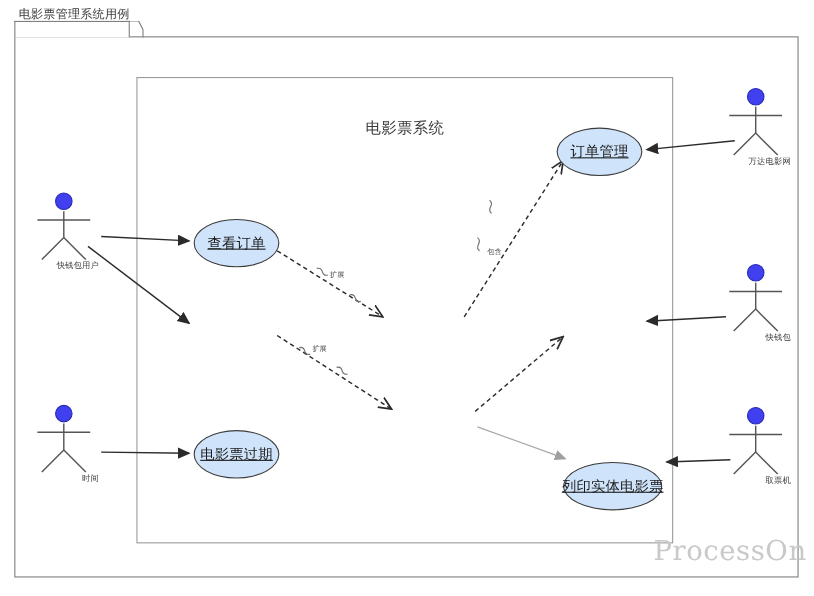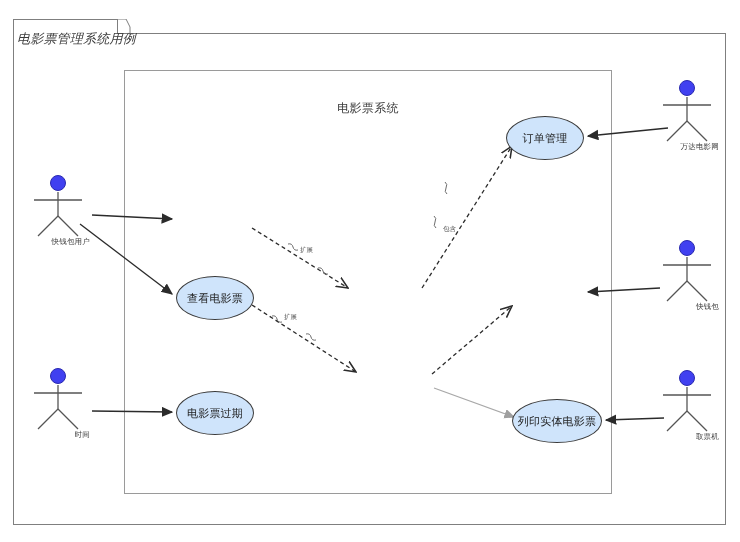--- a/index.html
+++ b/index.html
@@ -34,27 +34,26 @@
     position: absolute;
     left: 117px;
     top: 19px;
     width: 14px;
     height: 16px;
     z-index: 4;
   }
   .frame-tab-label {
     position: absolute;
     left: 17px;
-    top: 30px;
-    font-size: 13px;
+    top: 5px;
+    font-size: 11px;
     color: #3b3b3b;
     letter-spacing: 0.2px;
     white-space: nowrap;
     z-index: 5;
-    font-style: italic;
   }
   .frame-body {
     position: absolute;
     left: 13px;
     top: 33px;
     width: 713px;
     height: 492px;
     border: 1px solid #7f7f7f;
     box-sizing: border-box;
     background: transparent;
@@ -67,48 +66,49 @@
     top: 70px;
     width: 488px;
     height: 424px;
     border: 1px solid #9a9a9a;
     box-sizing: border-box;
     background: transparent;
     z-index: 2;
   }
   .system-label {
     position: absolute;
-    top: 100px;
+    top: 108px;
     left: 124px;
     width: 488px;
     text-align: center;
-    font-size: 12px;
+    font-size: 14px;
     color: #3b3b3b;
     letter-spacing: 0.3px;
     z-index: 5;
   }
   
   .usecase {
     position: absolute;
     border-radius: 50%;
     background: #cfe4fb;
     border: 1px solid #3b3b3b;
     box-sizing: border-box;
     display: flex;
     align-items: center;
     justify-content: center;
     z-index: 6;
   }
   .usecase span {
-    font-size: 11px;
+    font-size: 13px;
     color: #1d1d1d;
     letter-spacing: 0.2px;
     white-space: nowrap;
     text-align: center;
     line-height: 1;
+    text-decoration: underline;
   }
   
   .actor {
     position: absolute;
     width: 64px;
     z-index: 6;
   }
   .actor .head {
     position: absolute;
     left: 24px;
@@ -213,30 +213,30 @@
     <path d="M272,316 q4,-1 5,3 q1,4 5,3" fill="none" stroke="#6d6d6d" stroke-width="1"></path>
     <path d="M306,334 q4,-1 5,3 q1,4 5,3" fill="none" stroke="#6d6d6d" stroke-width="1"></path>
     <path d="M445,182 q3,2 1,6 q-2,4 1,6" fill="none" stroke="#6d6d6d" stroke-width="1"></path>
     <path d="M434,216 q3,2 1,6 q-2,4 1,6" fill="none" stroke="#6d6d6d" stroke-width="1"></path>
   </svg>
 
   <div class="edge-label" style="left:300px;top:246px;">扩展</div>
   <div class="edge-label" style="left:284px;top:313px;">扩展</div>
   <div class="edge-label" style="left:443px;top:195px;margin-top:30px;">包含</div>
 
-  <div class="usecase" style="left:176px;top:276px;width:78px;height:44px;">
-    <span>查看电影票</span>
+  <div class="usecase" style="left:176px;top:199px;width:78px;height:44px;">
+    <span>查看订单</span>
   </div>
   <div class="usecase" style="left:176px;top:391px;width:78px;height:44px;">
     <span>电影票过期</span>
   </div>
   <div class="usecase" style="left:506px;top:116px;width:78px;height:44px;">
     <span>订单管理</span>
   </div>
-  <div class="usecase" style="left:512px;top:399px;width:90px;height:44px;">
+  <div class="usecase" style="left:512px;top:420px;width:90px;height:44px;">
     <span>列印实体电影票</span>
   </div>
 
   <div class="actor" style="left:26px;top:175px;">
     <div class="head"></div>
     <svg class="body-svg" width="64" height="48" viewBox="0 0 64 48">
       <line x1="32" y1="2" x2="32" y2="26" stroke="#555" stroke-width="1.3"></line>
       <line x1="8" y1="10" x2="56" y2="10" stroke="#555" stroke-width="1.3"></line>
       <line x1="32" y1="26" x2="12" y2="46" stroke="#555" stroke-width="1.3"></line>
       <line x1="32" y1="26" x2="52" y2="46" stroke="#555" stroke-width="1.3"></line>
@@ -281,14 +281,15 @@
     <div class="head"></div>
     <svg class="body-svg" width="64" height="48" viewBox="0 0 64 48">
       <line x1="32" y1="2" x2="32" y2="26" stroke="#555" stroke-width="1.3"></line>
       <line x1="8" y1="10" x2="56" y2="10" stroke="#555" stroke-width="1.3"></line>
       <line x1="32" y1="26" x2="12" y2="46" stroke="#555" stroke-width="1.3"></line>
       <line x1="32" y1="26" x2="52" y2="46" stroke="#555" stroke-width="1.3"></line>
     </svg>
     <div class="name">取票机</div>
   </div>
 
+  <div class="watermark">ProcessOn</div>
 
 </div>
 
 </body></html>

